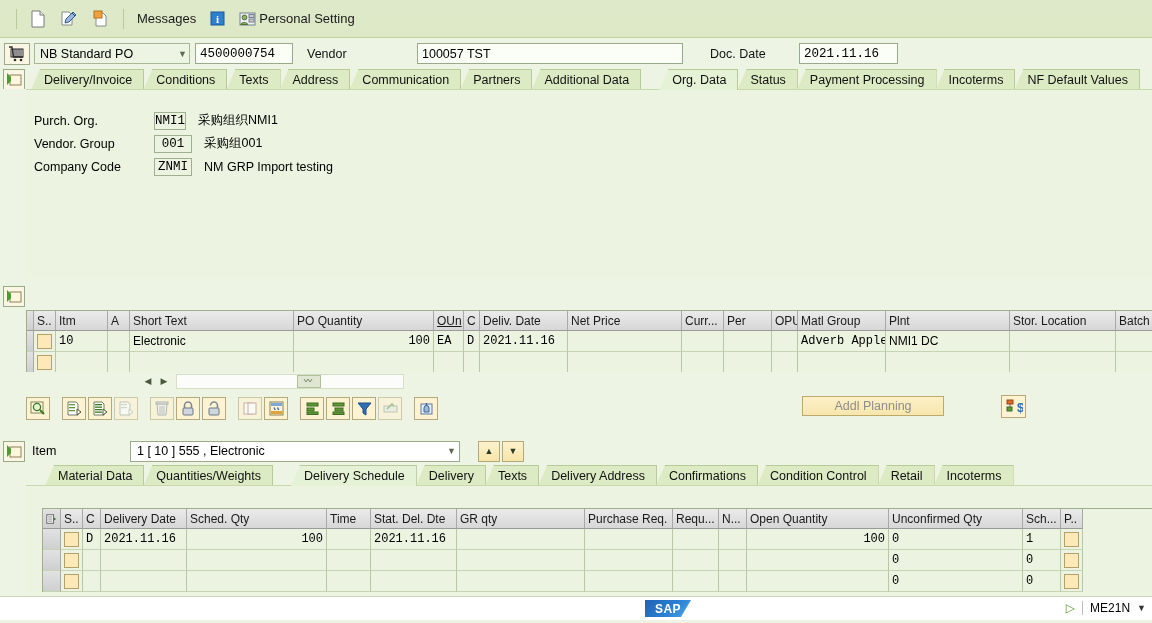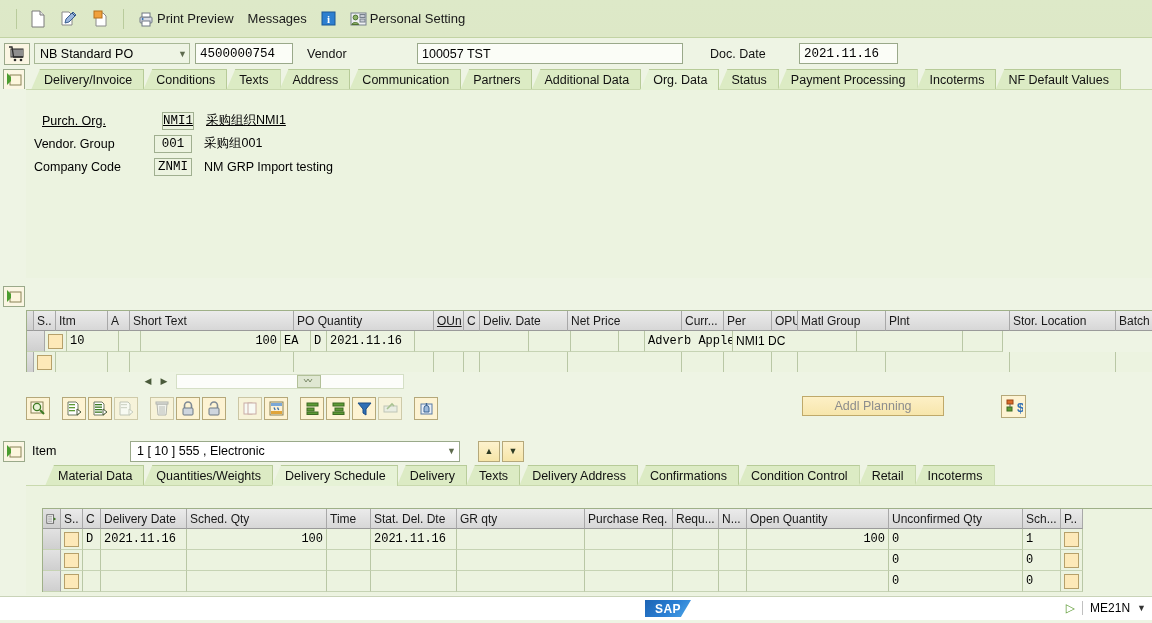--- a/index.html
+++ b/index.html
@@ -61,21 +61,21 @@
   }
   .tabs { display: flex; align-items: flex-end; height: 22px; margin-left: 6px; }
   .tab {
     position: relative; height: 21px; padding: 0 11px 0 13px;
     background: #dcebc4; color: #111; font-size: 12.5px;
     display: flex; align-items: center; white-space: nowrap;
     border-top: 1px solid #b7cb98; border-right: 1px solid #b7cb98;
     margin-right: -1px; cursor: default;
     clip-path: polygon(9px 0, 100% 0, 100% 100%, 0 100%);
   }
-  .tab.active { background: #e6f2d6; font-weight: normal; z-index: 3; }
+  .tab.active { background: #e6f2d6; font-weight: normal; z-index: 3; margin-left: 19px; }
   .tab.first { clip-path: polygon(9px 0, 100% 0, 100% 100%, 0 100%); }
 
   
   .hdr-panel {
     position: absolute; left: 26px; top: 89px; width: 1126px; height: 189px;
     background: #ecf3e0; border-top: 1px solid #c9d9ae;
   }
   .hdr-panel-strip {
     position: absolute; left: 0; top: 89px; width: 26px; height: 189px;
     background: #eef4e4;
@@ -221,31 +221,20 @@
     </div>
     <div class="func-item">
       <span class="icobox">
         <svg width="18" height="18" viewBox="0 0 18 18">
             <path d="M4 3h7l3 3v10H4z" fill="#fff" stroke="#8a8a8a"></path>
             <rect x="2" y="1" width="8" height="7" fill="#f0a03c" stroke="#b5701a"></rect>
           </svg>
       </span>
     </div>
     <div class="func-sep"></div>
-    <div class="func-item">
-      <span class="icobox" style="margin-right:3px">
-        <svg width="17" height="16" viewBox="0 0 17 16">
-            <rect x="3" y="6" width="12" height="6" rx="1" fill="#d8dce4" stroke="#707884"></rect>
-            <rect x="5" y="2" width="8" height="4" fill="#fff" stroke="#707884"></rect>
-            <rect x="5" y="10" width="8" height="5" fill="#fff" stroke="#707884"></rect>
-            <circle cx="5.6" cy="8" r="1" fill="#2f6fb5"></circle>
-          </svg>
-      </span>
-      <span>Print Preview</span>
-    </div>
     <div class="func-item">
       <span>Messages</span>
     </div>
     <div class="func-item">
       <span class="icobox">
         <svg width="15" height="15" viewBox="0 0 15 15">
             <rect x="1" y="1" width="13" height="13" fill="#2d7fd0" stroke="#1b5896"></rect>
             <text x="7.5" y="11.5" font-size="11" font-family="Liberation Serif, serif" fill="#fff" text-anchor="middle" font-weight="bold">i</text>
           </svg>
       </span>
@@ -334,21 +323,21 @@
         </div>
         <div class="tab">
           <span>NF Default Values</span>
         </div>
       </div>
   </div>
 
   <div class="hdr-panel-strip"></div>
   <div class="hdr-panel">
     <div id="org-fields">
-        <div class="field-row" style="left: 16px; top: 21px; text-decoration: underline;">
+        <div class="field-row" style="left: 8px; top: 21px;">
           <span class="field-label">Purch. Org.</span>
           <span class="field-box" style="width: 32px;">NMI1</span>
           <span class="field-desc">采购组织NMI1</span>
         </div>
         <div class="field-row" style="left: 8px; top: 44px;">
           <span class="field-label">Vendor. Group</span>
           <span class="field-box" style="width: 38px;">001</span>
           <span class="field-desc">采购组001</span>
         </div>
         <div class="field-row" style="left: 8px; top: 67px;">
@@ -391,20 +380,21 @@
         <div class="gcell" style="width: 106px; min-width: 106px;">Stor. Location</div>
         <div class="gcell" style="width: 40px; min-width: 40px;">Batch</div>
       </div>
       <div class="grow">
         <div class="gcell rowhdr" style="width: 18px;"></div>
         <div class="gcell selcol" style="width: 22px; min-width: 22px;">
           <span class="selbox"></span>
         </div>
         <div class="gcell mono" style="width: 52px; min-width: 52px;">10</div>
         <div class="gcell" style="width: 22px; min-width: 22px;"></div>
+        <div class="gcell" style="width: 164px; min-width: 164px;">Electronic</div>
         <div class="gcell num mono" style="width: 140px; min-width: 140px;">100</div>
         <div class="gcell mono" style="width: 30px; min-width: 30px;">EA</div>
         <div class="gcell mono" style="width: 16px; min-width: 16px;">D</div>
         <div class="gcell mono" style="width: 88px; min-width: 88px;">2021.11.16</div>
         <div class="gcell" style="width: 114px; min-width: 114px;"></div>
         <div class="gcell" style="width: 42px; min-width: 42px;"></div>
         <div class="gcell" style="width: 48px; min-width: 48px;"></div>
         <div class="gcell" style="width: 26px; min-width: 26px;"></div>
         <div class="gcell mono" style="width: 88px; min-width: 88px;">Adverb Apple</div>
         <div class="gcell" style="width: 124px; min-width: 124px;">NMI1 DC</div>

